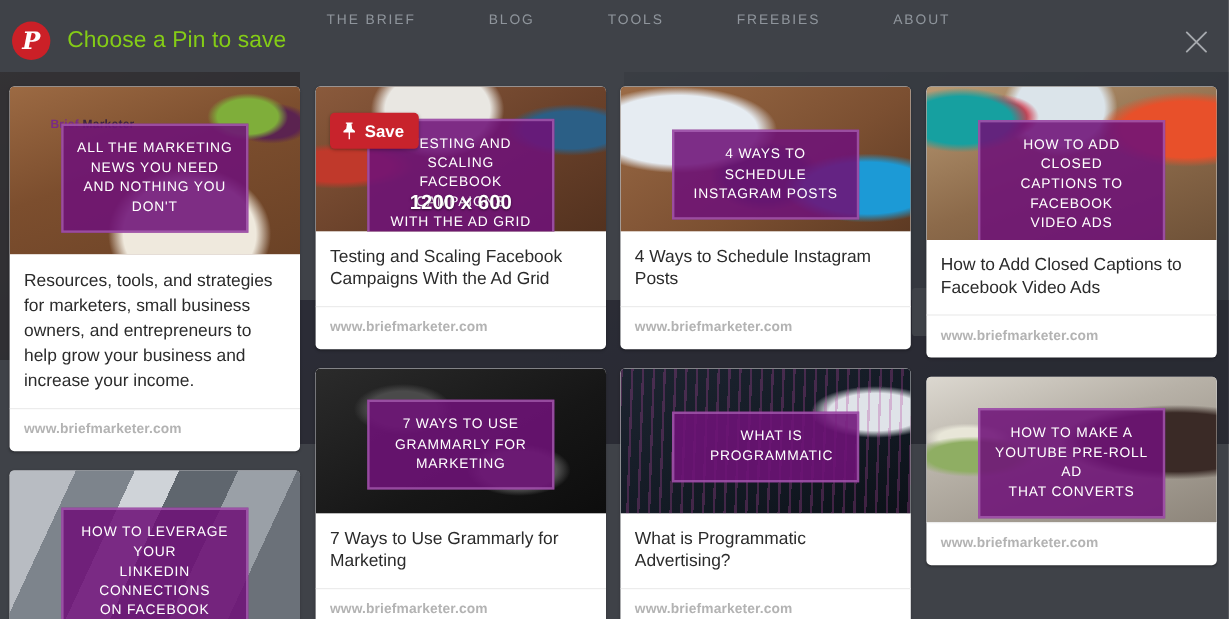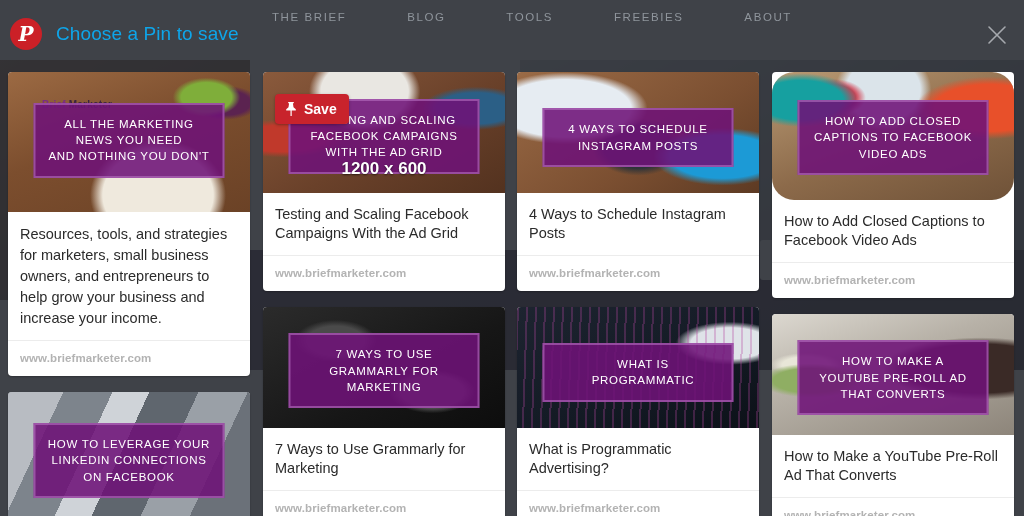--- a/index.html
+++ b/index.html
@@ -27,21 +27,21 @@
   #pin-logo {
     width: 32px; height: 32px; border-radius: 50%;
     background: #cb2027; position: relative; flex: 0 0 auto;
     display: flex; align-items: center; justify-content: center;
   }
   #pin-logo .glyph {
     color: #fff; font-family: "DejaVu Serif", serif; font-style: italic;
     font-weight: 700; font-size: 20px; line-height: 1; margin-top: -1px;
   }
   #brand-title {
-    margin-left: 14px; color: #0ea5e9; font-size: 19px; letter-spacing: .1px;
+    margin-left: 14px; color: #84cc16; font-size: 19px; letter-spacing: .1px;
     white-space: nowrap;
   }
   #sitenav {
     position: absolute; left: 272px; top: 7px; width: 520px; height: 20px;
     display: flex; justify-content: space-between; align-items: center; gap: 46px;
   }
   #sitenav a {
     color: #8f959c; font-size: 11.5px; letter-spacing: 1.6px;
     text-decoration: none; white-space: nowrap;
   }
@@ -69,21 +69,21 @@
   }
   .pin-img { position: relative; width: 100%; overflow: hidden; }
   .pin-img .photo { position: absolute; inset: 0; }
 
   .hdr-band {
     position: absolute; left: 50%; transform: translateX(-50%);
     background: rgba(110,18,120,0.88);
     border: 2px solid rgba(190,120,200,0.55);
     color: #fff; text-align: center;
     font-size: 11.5px; letter-spacing: .7px; line-height: 1.42;
-    padding: 11px 10px; width: 191px;
+    padding: 11px 10px; width: 156px;
   }
   .dims {
     position: absolute; left: 50%; transform: translateX(-50%);
     color: #fff; font-size: 17px; font-weight: bold;
     text-shadow: 0 1px 2px rgba(0,0,0,.6);
   }
   .pin-body { padding: 12px 12px 11px 12px; }
   .pin-title {
     font-size: 14.5px; color: #2b2b2b; line-height: 1.34;
   }
@@ -275,21 +275,21 @@
           </div>
         </div>
         <div class="pin-body">
           <div class="pin-title">What is Programmatic Advertising?</div>
         </div>
         <div class="pin-foot">www.briefmarketer.com</div>
       </div>
     </div>
     <div class="col col3">
       <div class="pin">
-        <div class="pin-img" style="height: 128px; border-radius: 22px;">
+        <div class="pin-img" style="height: 128px;">
           <div class="photo ph-office"></div>
           <div class="hdr-band" style="top: 22%;">
             <div>HOW TO ADD CLOSED</div>
             <div>CAPTIONS TO FACEBOOK</div>
             <div>VIDEO ADS</div>
           </div>
         </div>
         <div class="pin-body">
           <div class="pin-title">How to Add Closed Captions to Facebook Video Ads</div>
         </div>
@@ -297,19 +297,16 @@
       </div>
       <div class="pin">
         <div class="pin-img" style="height: 121px;">
           <div class="photo ph-window"></div>
           <div class="hdr-band" style="top: 22%; text-align: center;">
             <div>HOW TO MAKE A</div>
             <div>YOUTUBE PRE-ROLL AD</div>
             <div>THAT CONVERTS</div>
           </div>
         </div>
-        <div class="pin-body">
-          <div class="pin-title">How to Make a YouTube Pre-Roll Ad That Converts</div>
-        </div>
         <div class="pin-foot">www.briefmarketer.com</div>
       </div>
     </div>
   </div>
 
 </body></html>

